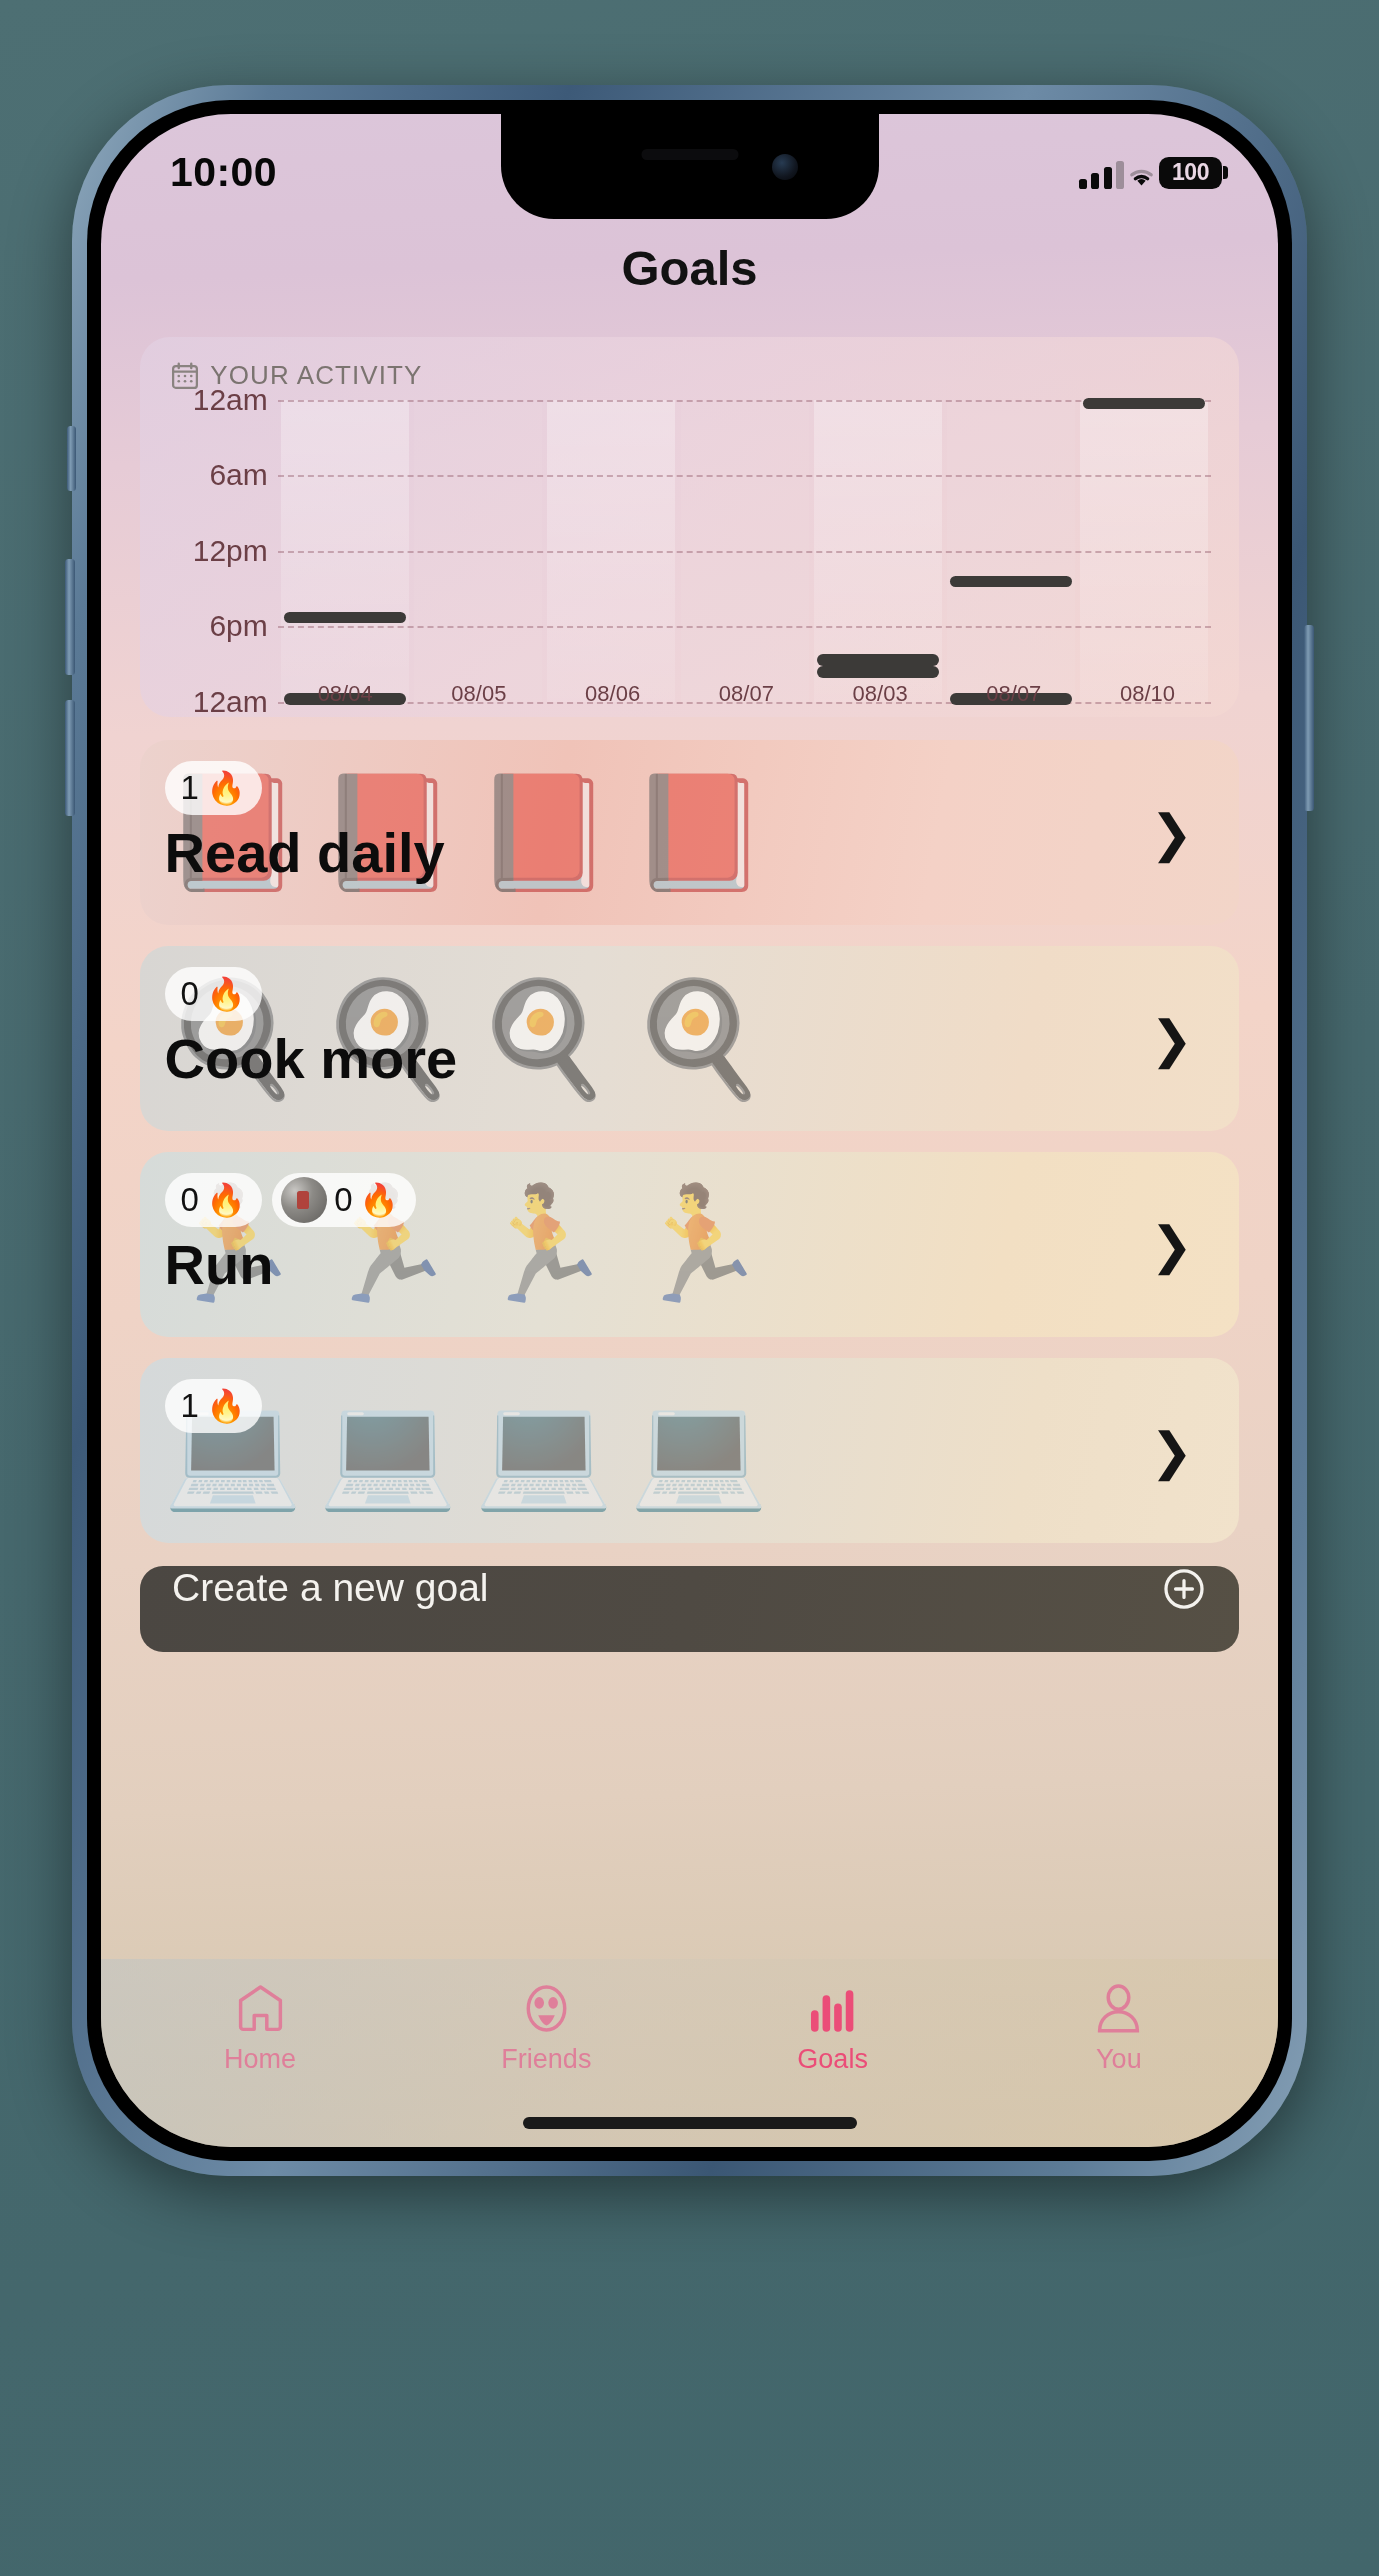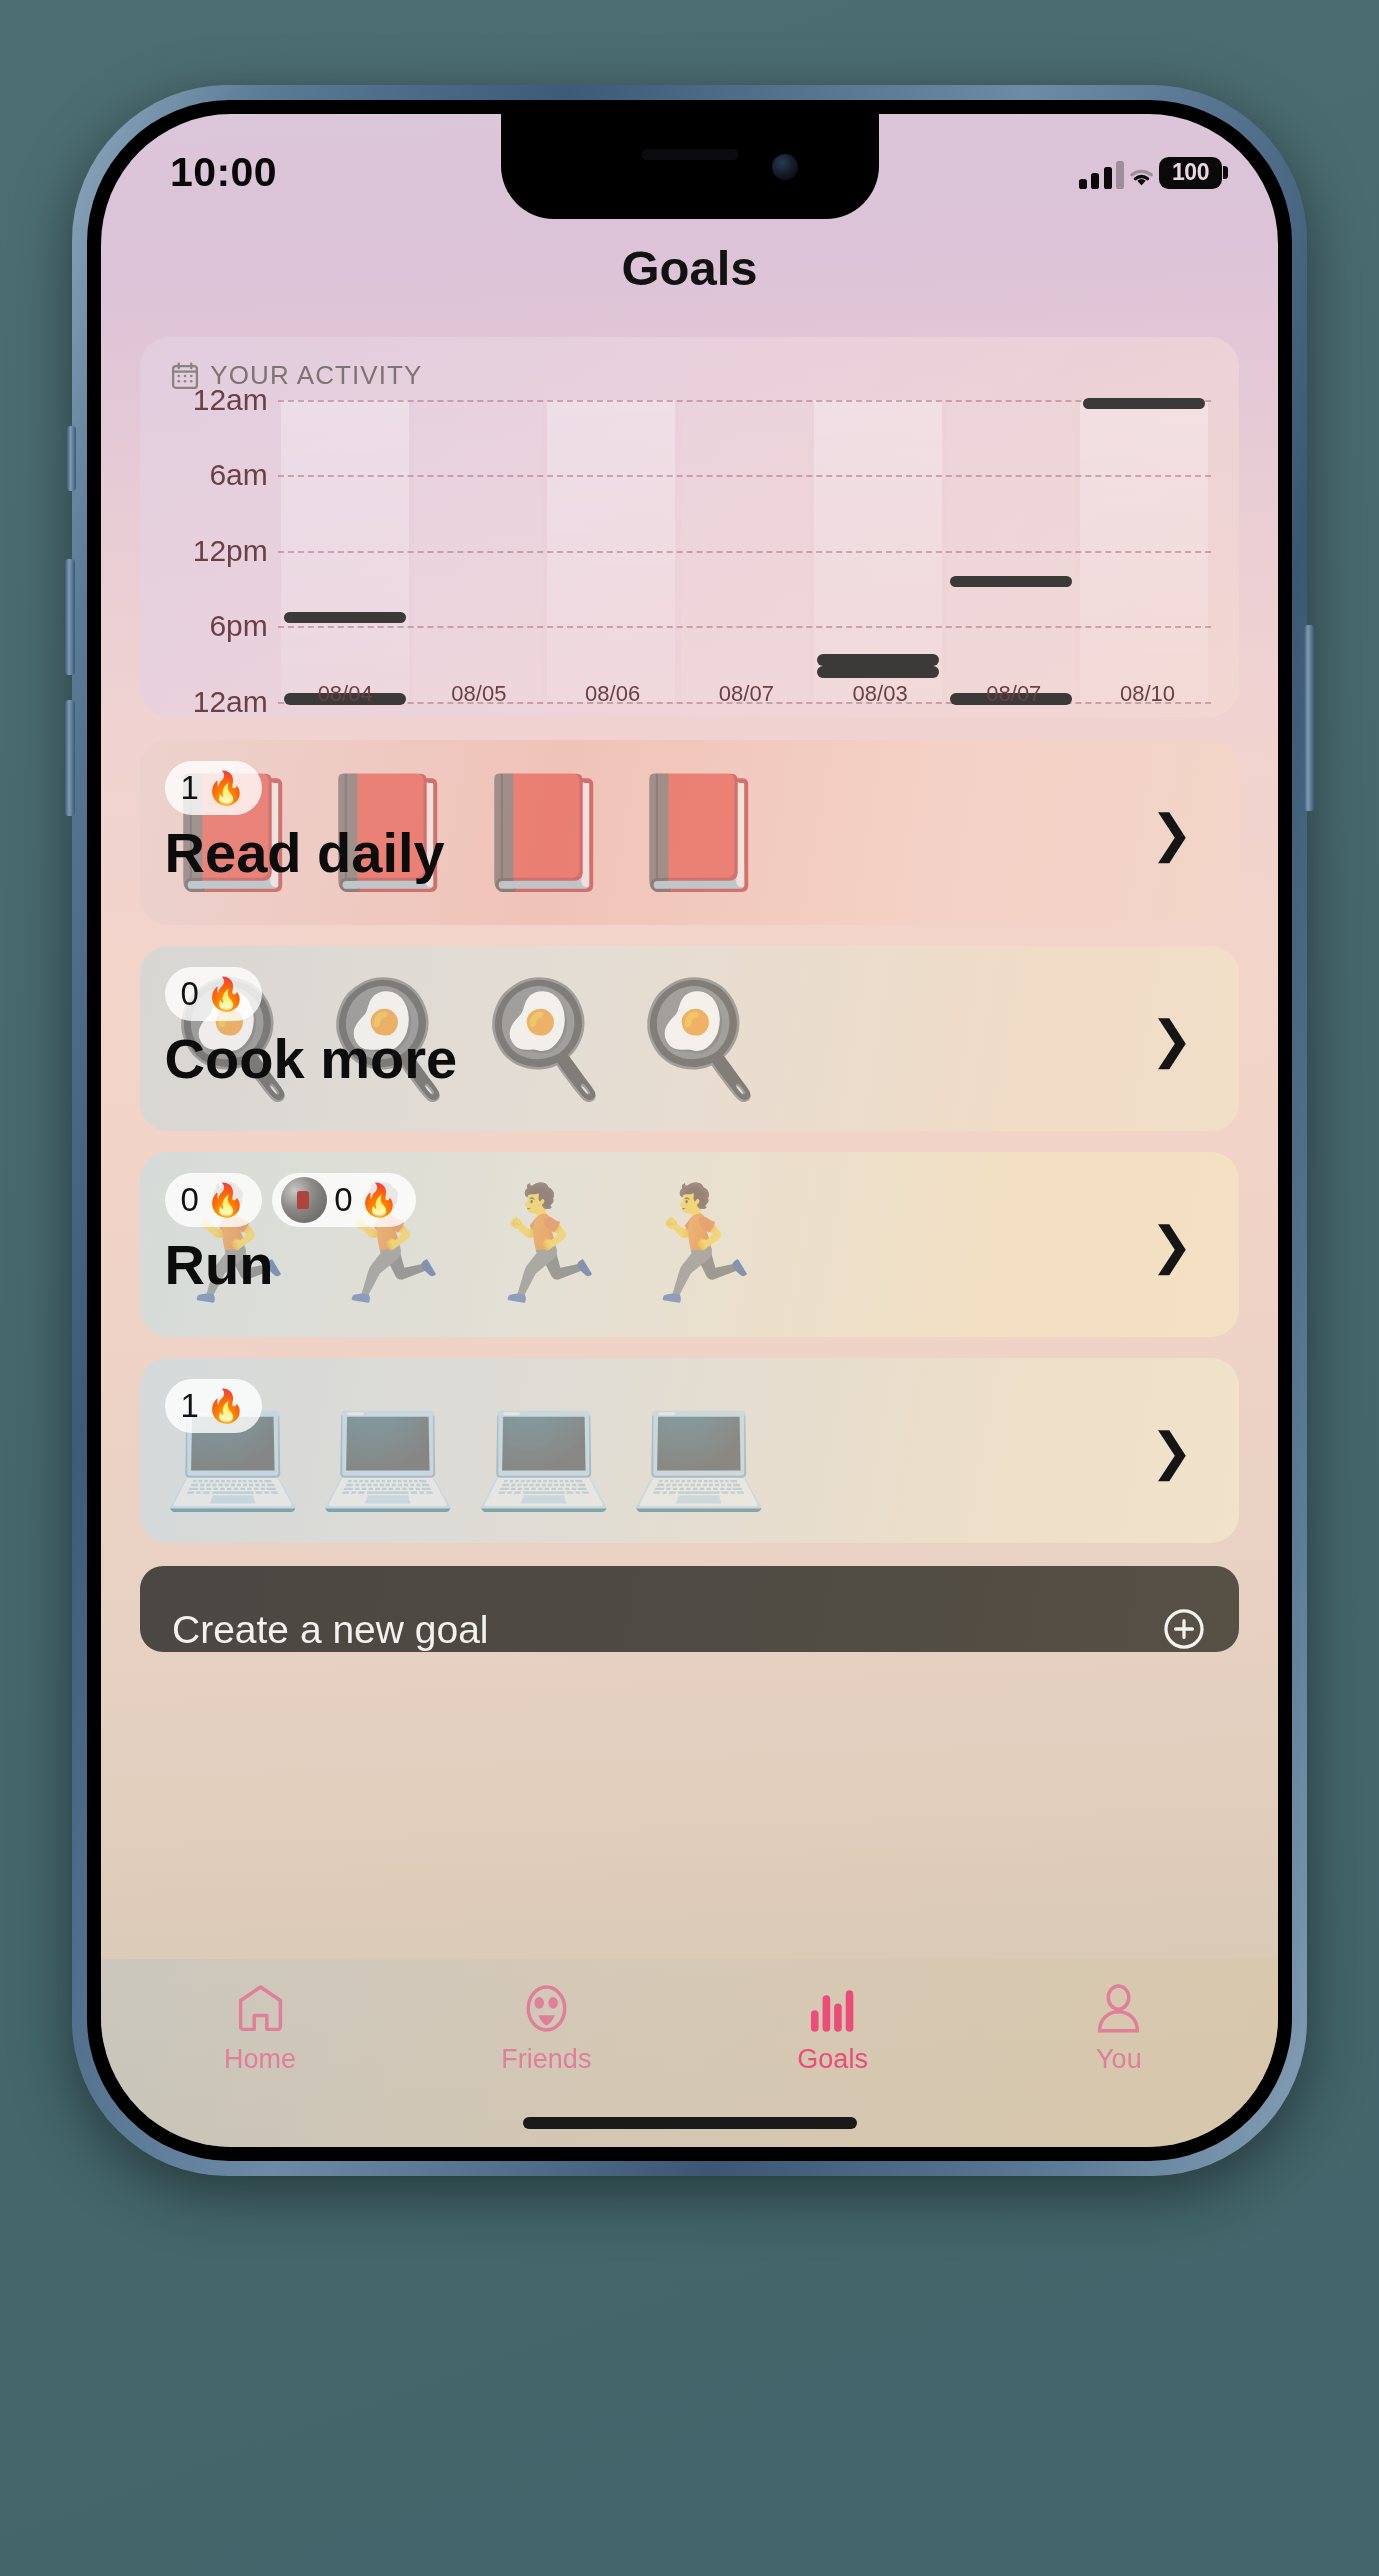--- a/index.html
+++ b/index.html
@@ -365,21 +365,21 @@
   #card-run   { background: linear-gradient(100deg,#d6dbd9 0%, #e4e0d4 38%, #f2dfc3 78%, #f4e1c4 100%); }
   #card-work  { background: linear-gradient(100deg,#d5d9da 0%, #e0dcd4 40%, #eedfc8 80%, #f1e2cb 100%); }
 
   
   #create-goal {
     margin-top: 23px;
     height: 86px;
     border-radius: 23px;
     background: linear-gradient(100deg, #4b4742 0%, #4f4a43 50%, #565045 100%);
     display: flex;
-    align-items: flex-end;
+    align-items: flex-start;
     justify-content: space-between;
     padding: 0 32px 0 32px;
   }
   #create-goal-label { font-size: 39px; color: #f4f2ee; }
   .plus-ic { width: 46px; height: 46px; }
 
   
   #tabbar {
     position: absolute;
     bottom: 0; left: 0; right: 0;

